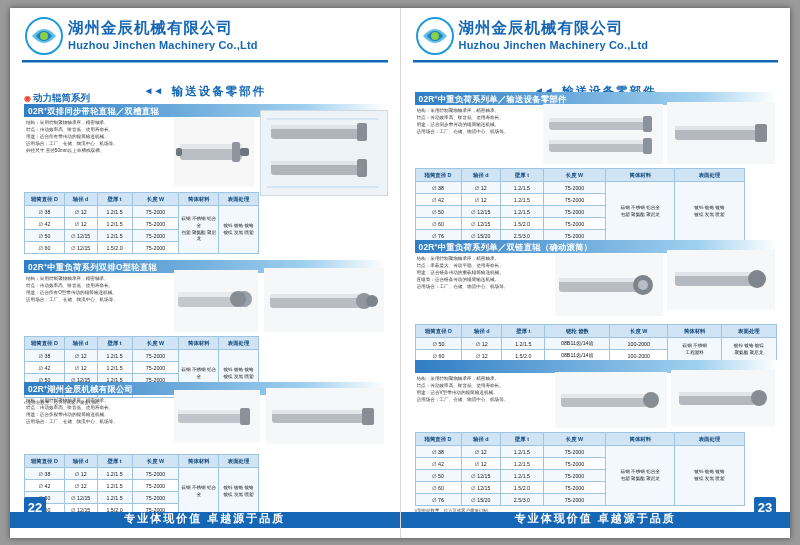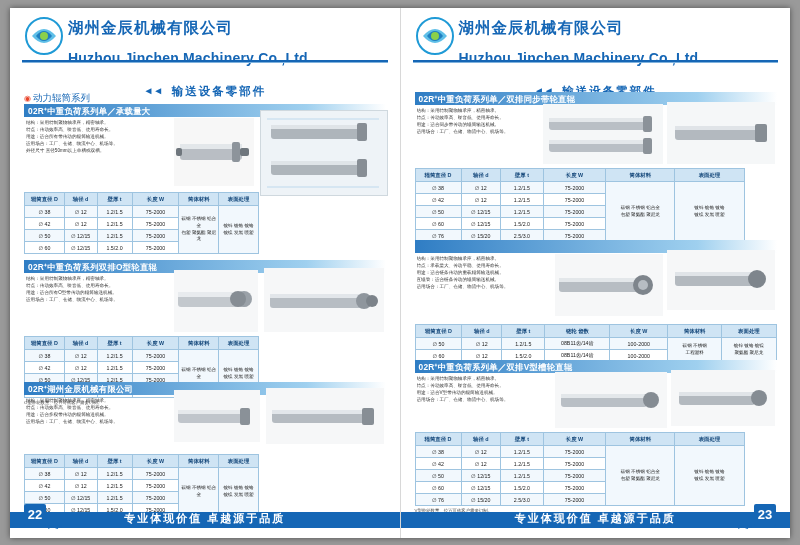--- a/index.html
+++ b/index.html
@@ -28,22 +28,22 @@
   .hdr .logo{
     position:absolute;left:14px;top:8px;width:40px;height:40px;
   }
   .hdr .logo svg{display:block;}
   .hdr .cn{
     position:absolute;left:58px;top:10px;
     font-size:15.5px;font-weight:bold;color:#1566b5;letter-spacing:1px;
     font-family:"Liberation Sans", sans-serif;
   }
   .hdr .en{
-    position:absolute;left:58px;top:42px;
-    font-size:14px;font-weight:bold;color:#1566b5;letter-spacing:.2px;
+    position:absolute;left:58px;top:31px;
+    font-size:11px;font-weight:bold;color:#1566b5;letter-spacing:.2px;
   }
   .hdr .rule{
     position:absolute;left:12px;right:12px;top:52px;height:2px;background:#1566b5;
   }
   .hdr .rule:after{
     content:"";position:absolute;left:0;top:2px;right:0;height:1px;background:#7fb2dd;
   }
 
   
   .banner{
@@ -52,21 +52,21 @@
   .banner .txt{
     display:inline-block;margin-top:20px;
     font-size:11.5px;font-weight:bold;color:#1566b5;letter-spacing:2px;
   }
   .banner .arrows{
     display:inline-block;color:#1566b5;font-size:10px;margin-right:4px;vertical-align:1px;
   }
 
   
   .series-title{
-    position:absolute;left:14px;font-size:9.5px;font-weight:normal;color:#1566b5;
+    position:absolute;left:14px;font-size:9.5px;font-weight:bold;color:#1566b5;
   }
   .series-title .dot{color:#e8442a;font-size:8px;margin-right:2px;}
 
   
   .sec{position:absolute;}
   .sec-head{
     position:relative;height:13px;
   }
   .sec-head .bar{
     position:absolute;left:0;top:0;width:100%;height:13px;
@@ -107,21 +107,21 @@
   }
   .footer .band{
     position:absolute;left:0;bottom:10px;width:100%;height:16px;
     background:#1566b5;
   }
   .footer .slogan{
     position:absolute;bottom:12px;width:100%;text-align:center;
     color:#fff;font-size:11px;font-weight:bold;letter-spacing:2px;
   }
   .pagenum{
-    position:absolute;bottom:8px;width:34px;height:26px;
+    position:absolute;bottom:15px;width:34px;height:26px;
   }
   .pagenum .sq{
     position:absolute;width:22px;height:22px;background:#1566b5;
     color:#fff;font-size:13px;font-weight:bold;text-align:center;line-height:22px;
     border-radius:2px;
   }
   .pagenum .lbl{
     position:absolute;bottom:1px;font-size:6px;color:#1566b5;font-weight:bold;
   }
   .pg-left{left:14px;}
@@ -157,21 +157,21 @@
       <span class="txt">输送设备零部件</span>
     </div>
 
     <div class="series-title" style="top:84px;">
       <span class="dot">◉</span><span>动力辊筒系列</span>
     </div>
 
     <div class="sec" style="left:14px;top:96px;width:362px;">
       <div class="sec-head">
         <div class="bar"></div>
-        <div class="t">02R⁺中重负荷系列单／承载量大</div>
+        <div class="t">02R⁺双排同步带轮直辊／双槽直辊</div>
       </div>
       <div class="sec-desc">
         <div>结构：采用特制聚物轴承座，精密轴承。</div>
         <div>特点：传动效率高、噪音低、使用寿命长。</div>
         <div>用途：适合所有带传动的辊筒输送机械。</div>
         <div>适用场合：工厂、仓储、物流中心、机场等。</div>
         <div>外径尺寸  直径50mm以上单槽或双槽。</div>
       </div>
 
       <div class="photo" style="left:150px;top:14px;width:80px;height:68px;">
@@ -441,21 +441,21 @@
     </div>
 
     <div class="banner">
       <span class="arrows">◄◄</span>
       <span class="txt">输送设备零部件</span>
     </div>
 
     <div class="sec" style="left:14px;top:84px;width:362px;">
       <div class="sec-head">
         <div class="bar"></div>
-        <div class="t">02R⁺中重负荷系列单／双排同步带轮直辊</div>
+        <div class="t">02R⁺中重负荷系列单／输送设备零部件</div>
       </div>
       <div class="sec-desc">
         <div>结构：采用特制聚物轴承座，精密轴承。</div>
         <div>特点：传动效率高、噪音低、使用寿命长。</div>
         <div>用途：适合同步带传动的辊筒输送机械。</div>
         <div>适用场合：工厂、仓储、物流中心、机场等。</div>
       </div>
 
       <div class="photo" style="left:128px;top:12px;width:120px;height:60px;">
         <svg width="120" height="60" viewBox="0 0 120 60">
@@ -531,20 +531,21 @@
             <td>75-2000</td>
           </tr>
         </tbody>
           </table>
       </div>
     </div>
 
     <div class="sec" style="left:14px;top:232px;width:362px;">
       <div class="sec-head">
         <div class="bar"></div>
+        <div class="t">02R⁺中重负荷系列单／双链直辊（确动滚筒）</div>
       </div>
       <div class="sec-desc">
         <div>结构：采用特制聚物轴承座，精密轴承。</div>
         <div>特点：承载量大、传动平稳、使用寿命长。</div>
         <div>用途：适合链条传动的重载辊筒输送机械。</div>
         <div>直辊管：适合链条传动的辊筒输送机械。</div>
         <div>适用场合：工厂、仓储、物流中心、机场等。</div>
       </div>
 
       <div class="photo" style="left:140px;top:14px;width:108px;height:62px;">
@@ -605,21 +606,20 @@
             <td>100-2000</td>
           </tr>
         </tbody>
           </table>
       </div>
     </div>
 
     <div class="sec" style="left:14px;top:352px;width:362px;">
       <div class="sec-head">
         <div class="bar"></div>
-        <div class="t">02R⁺中重负荷系列单／双排V型槽轮直辊</div>
       </div>
       <div class="sec-desc">
         <div>结构：采用特制聚物轴承座，精密轴承。</div>
         <div>特点：传动效率高、噪音低、使用寿命长。</div>
         <div>用途：适合V型带传动的辊筒输送机械。</div>
         <div>适用场合：工厂、仓储、物流中心、机场等。</div>
       </div>
 
       <div class="photo" style="left:140px;top:12px;width:112px;height:56px;">
         <svg width="112" height="56" viewBox="0 0 112 56">

